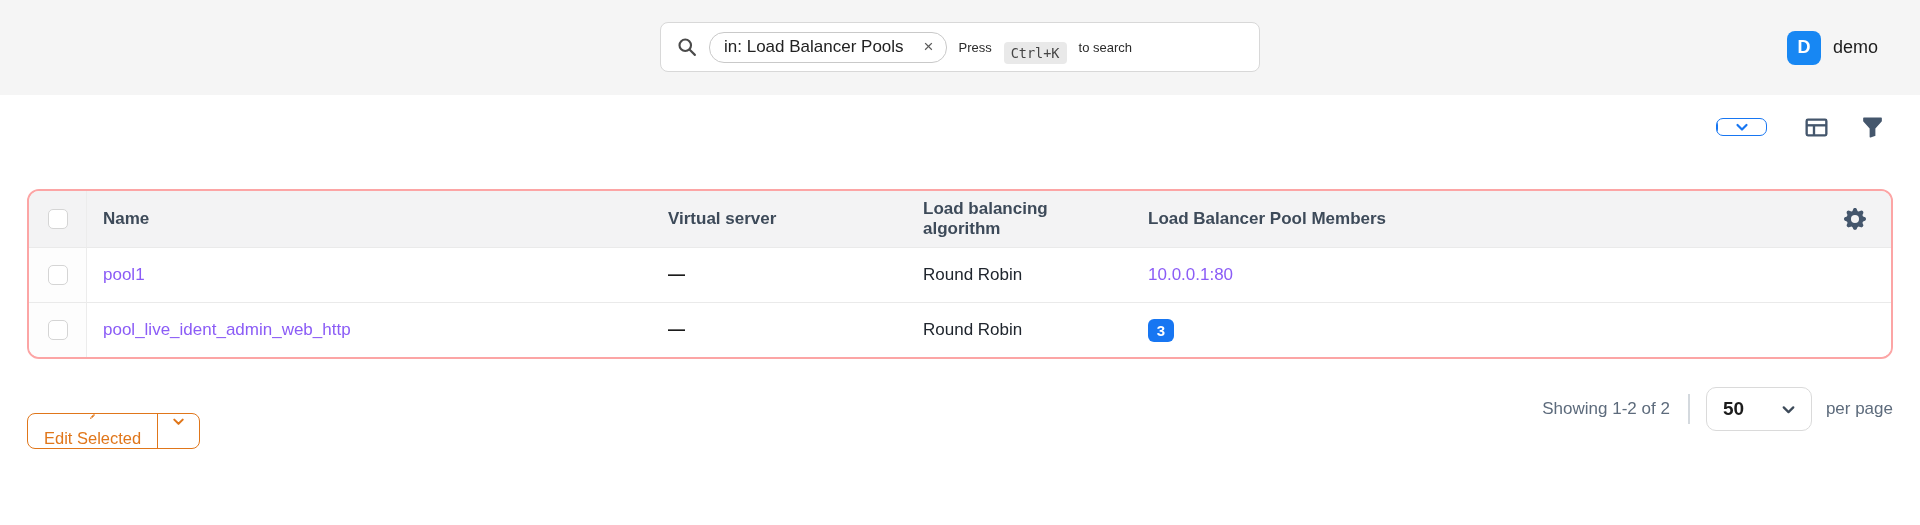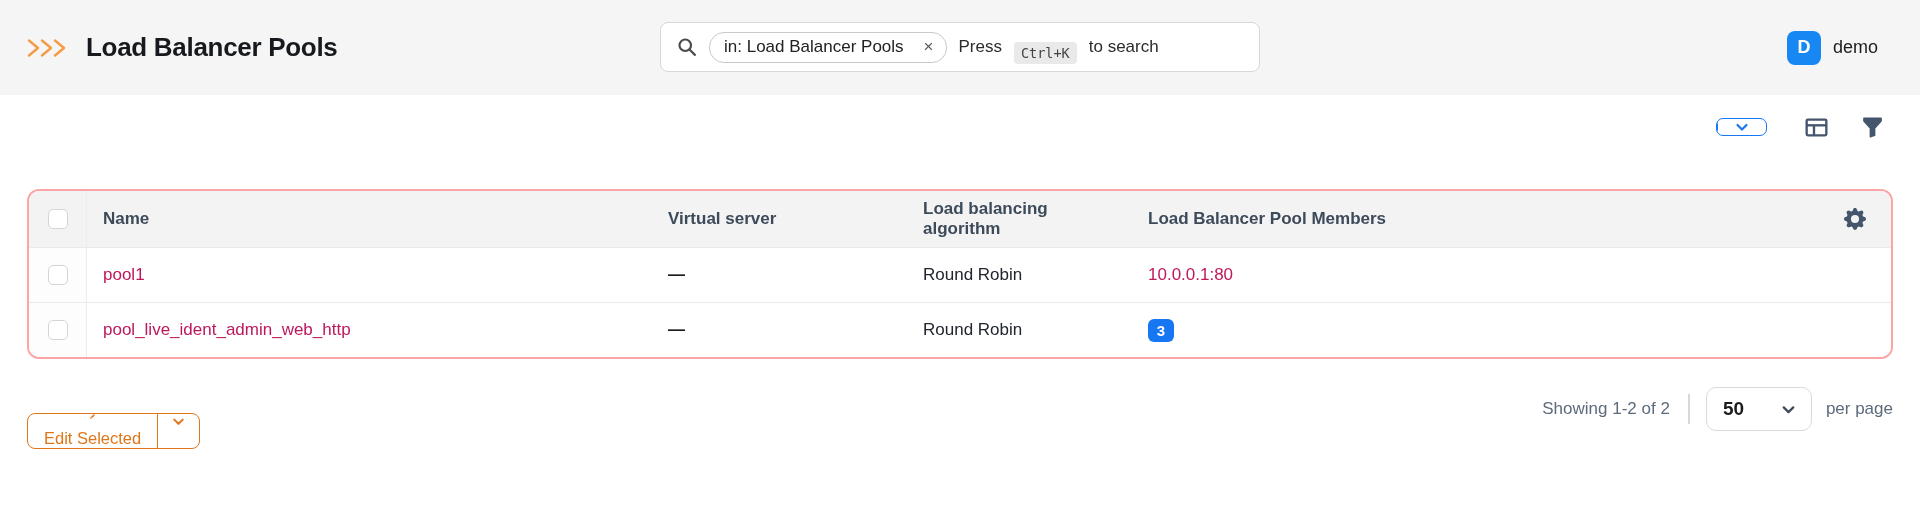--- a/index.html
+++ b/index.html
@@ -13,21 +13,21 @@
   .logo-svg { width:44px; height:22px; display:block; }
   .page-title { font-size:26px; font-weight:700; color:#16191d; letter-spacing:-0.3px; }
 
   .searchbar { position:absolute; left:50%; top:22px; transform:translateX(-50%);
     width:600px; height:50px; background:#ffffff; border:1.5px solid #d8d8d8; border-radius:8px;
     display:flex; align-items:center; padding:0 16px; gap:12px; cursor:text; }
   .search-icon-svg { width:20px; height:20px; flex:0 0 auto; }
   .scope-chip { display:inline-flex; align-items:center; gap:20px; border:1.5px solid #c9c9c9; border-radius:15px;
     padding:4px 12px 5px 14px; font-size:17px; color:#222; background:#fff; white-space:nowrap; }
   .chip-x { color:#5a5a5a; font-size:17px; line-height:1; cursor:pointer; }
-  .search-hint { font-size:17px; color:#2b2b2b; white-space:nowrap; }
+  .search-hint { font-size:13px; color:#2b2b2b; white-space:nowrap; }
   kbd.kbd { font-family:"DejaVu Sans Mono", monospace; font-size:13.5px; color:#444; background:#e9e9e9;
     border-radius:4px; padding:3px 7px;margin-top:12px; }
 
   .user { position:absolute; right:42px; top:0; height:95px; display:flex; align-items:center; gap:12px; cursor:pointer; }
   .avatar { width:34px; height:34px; border-radius:8px; background:#1787f3; color:#fff; font-weight:700;
     font-size:18px; display:flex; align-items:center; justify-content:center; }
   .username { font-size:18px; color:#1c1c1c; }
 
   
   .main { padding:0 27px; }
@@ -54,21 +54,21 @@
   table { width:100%; border-collapse:separate; border-spacing:0; table-layout:fixed; }
   thead th { background:#f3f3f4; height:56px; text-align:left; padding:0 16px; font-size:17px; font-weight:700;
     color:#3d4a59; }
   tbody td { height:55px; padding:0 16px; font-size:17px; color:#20262e; border-top:1px solid #eaeaea;
     background:#fff; }
   th.col-check, td.col-check { padding:0; text-align:center; border-right:1px solid #ececec; }
   td.col-check { background:#fdfdfd; }
   th.col-gear { text-align:right; padding-right:22px; }
   .checkbox { display:inline-block; width:20px; height:20px; border:1.5px solid #d5d5d5; border-radius:5px;
     background:#fff; cursor:pointer; vertical-align:middle; }
-  a.cell-link { color:#be185d; text-decoration:none; cursor:pointer; }
+  a.cell-link { color:#8b5cf6; text-decoration:none; cursor:pointer; }
   .dash { color:#1b1b1b; font-weight:600; }
   .count-badge { display:inline-block; min-width:26px; text-align:center; background:#1776f2; color:#fff;
     font-size:15px; font-weight:700; border-radius:6px; padding:4px 7px; line-height:1; cursor:pointer; }
 
   
   .footer-row { margin-top:28px; display:flex; justify-content:space-between; align-items:flex-start; }
   .split-btn.orange { margin-top:26px; }
   .pagination { display:flex; align-items:center; }
   .showing { font-size:17px; color:#5d6b7c;text-align:center; }
   .vdiv { width:2px; height:30px; background:#d4d9de; margin:0 16px 0 18px; }
@@ -78,30 +78,20 @@
   .per-page-label { font-size:17px; color:#5d6b7c; margin-left:14px; }
 
   svg { display:block; }
 </style>
 </head>
 <body>
 
 <div class="page">
 
   <header class="topbar">
-    <div class="brand">
-      <svg class="logo-svg" viewBox="0 0 44 20">
-        <g fill="none" stroke="#f49b45" stroke-width="2.4" stroke-linecap="round" stroke-linejoin="round">
-          <path d="M3 2.5l9 7.5-9 7.5"></path>
-          <path d="M16 2.5l9 7.5-9 7.5"></path>
-          <path d="M29 2.5l9 7.5-9 7.5"></path>
-        </g>
-      </svg>
-      <h1 class="page-title">Load Balancer Pools</h1>
-    </div>
 
     <div class="searchbar">
       <svg class="search-icon-svg" viewBox="0 0 16 16">
         <g fill="none" stroke="#4a4a4a" stroke-width="1.7" stroke-linecap="round">
           <circle cx="6.6" cy="6.6" r="4.6"></circle>
           <line x1="10.2" y1="10.2" x2="14.3" y2="14.3"></line>
         </g>
       </svg>
       <span class="scope-chip">
         <span>in: Load Balancer Pools</span>

